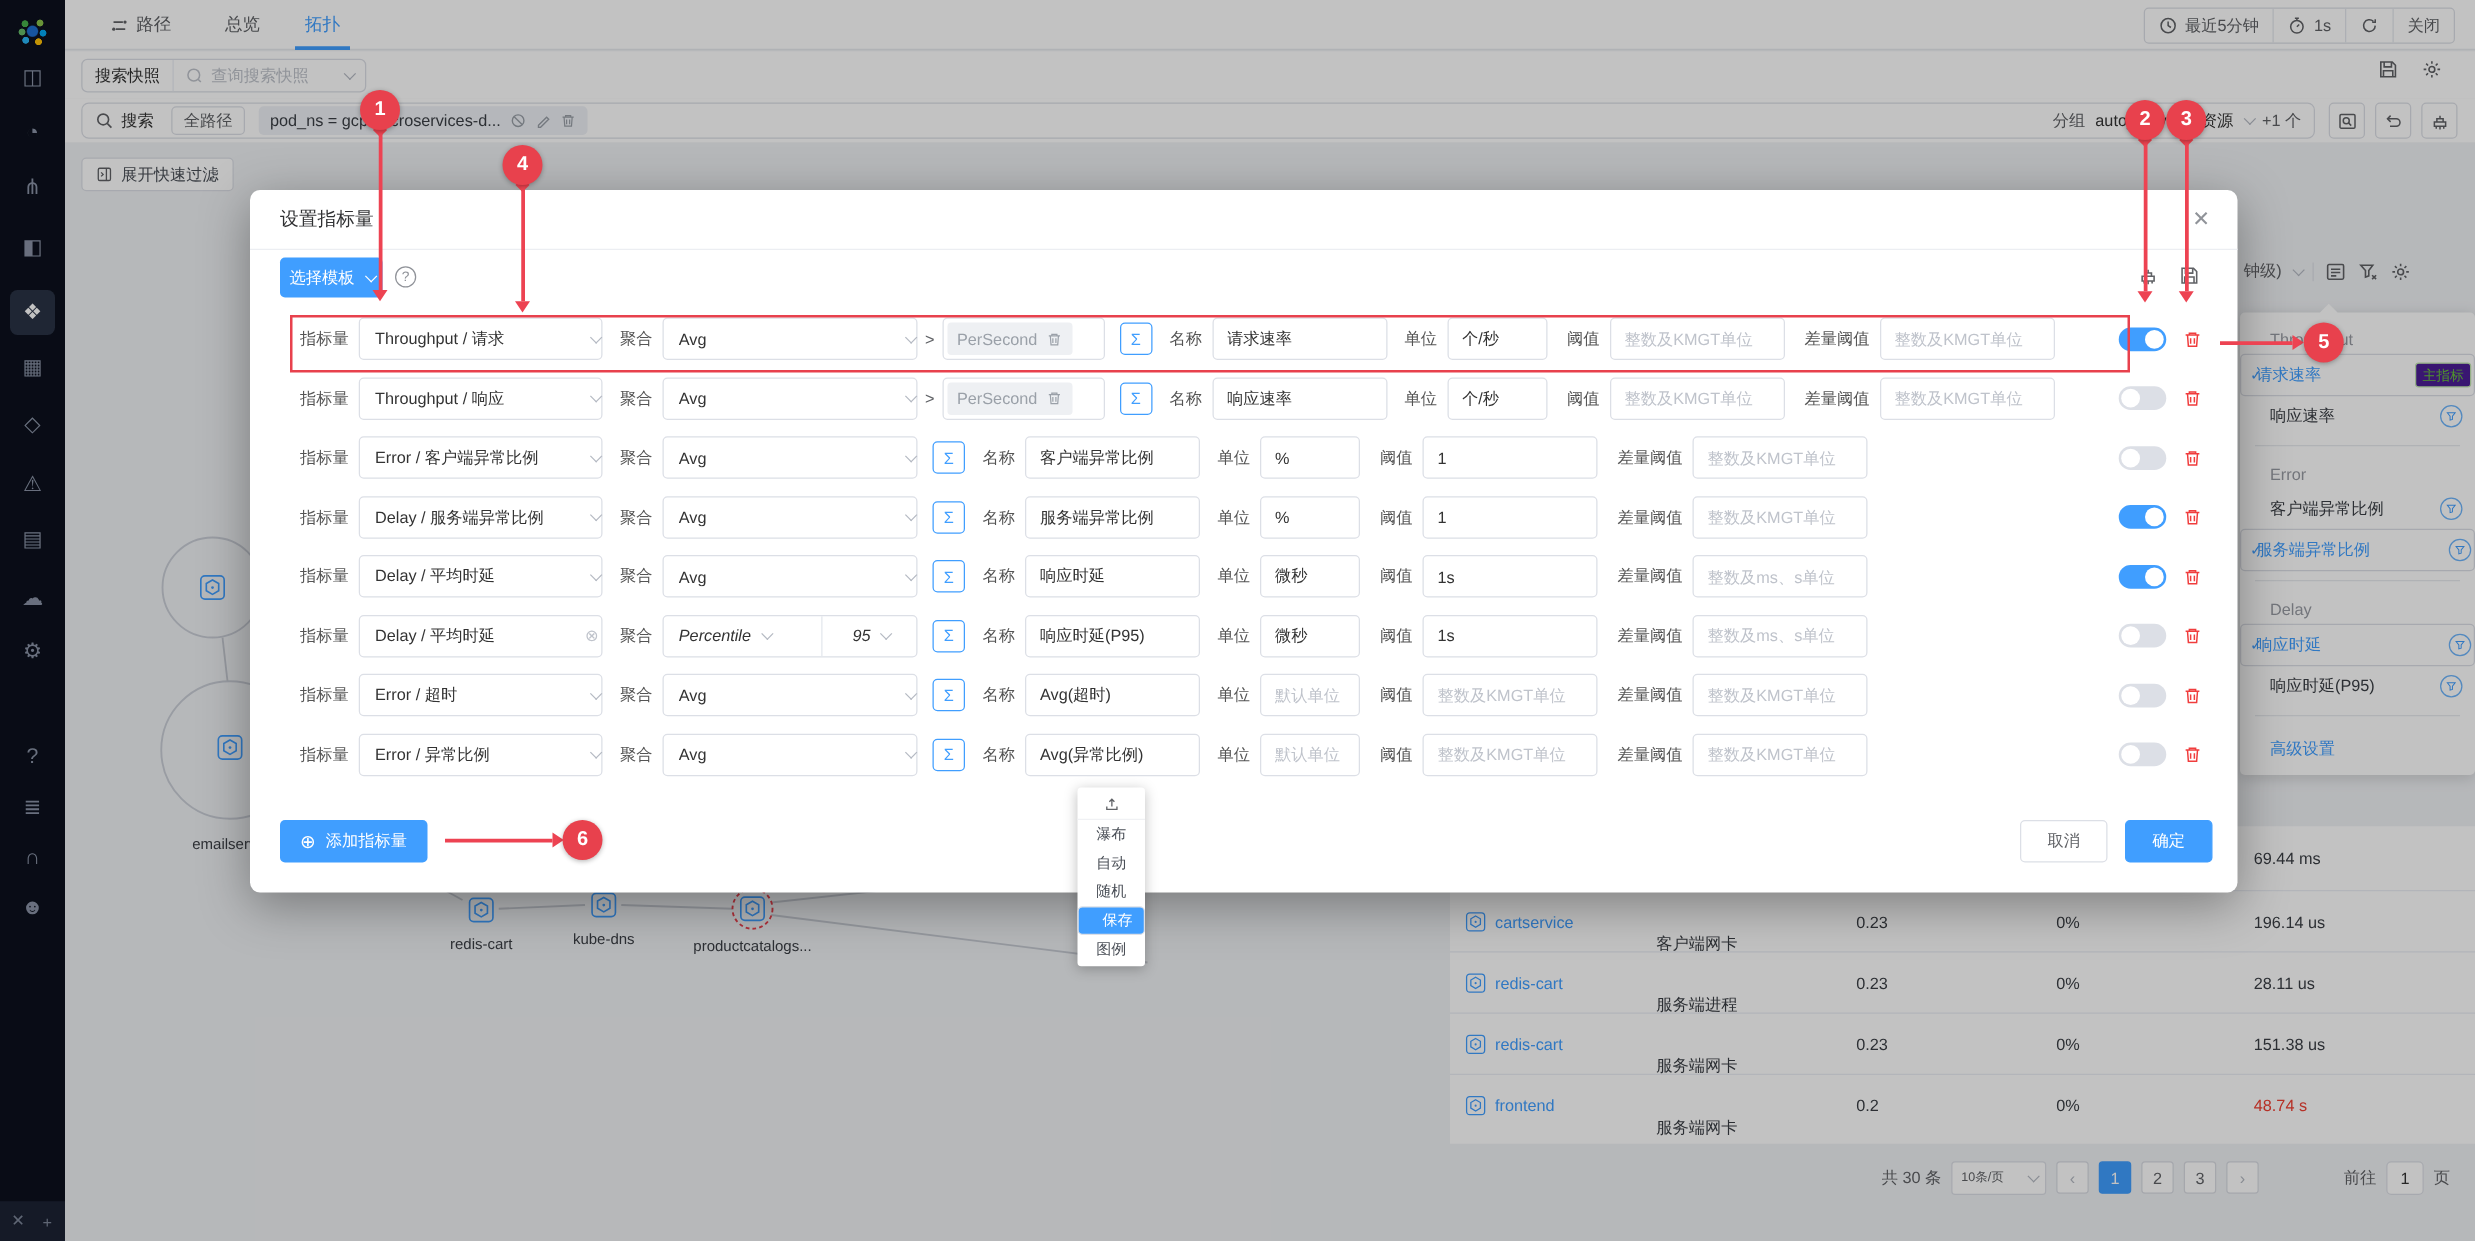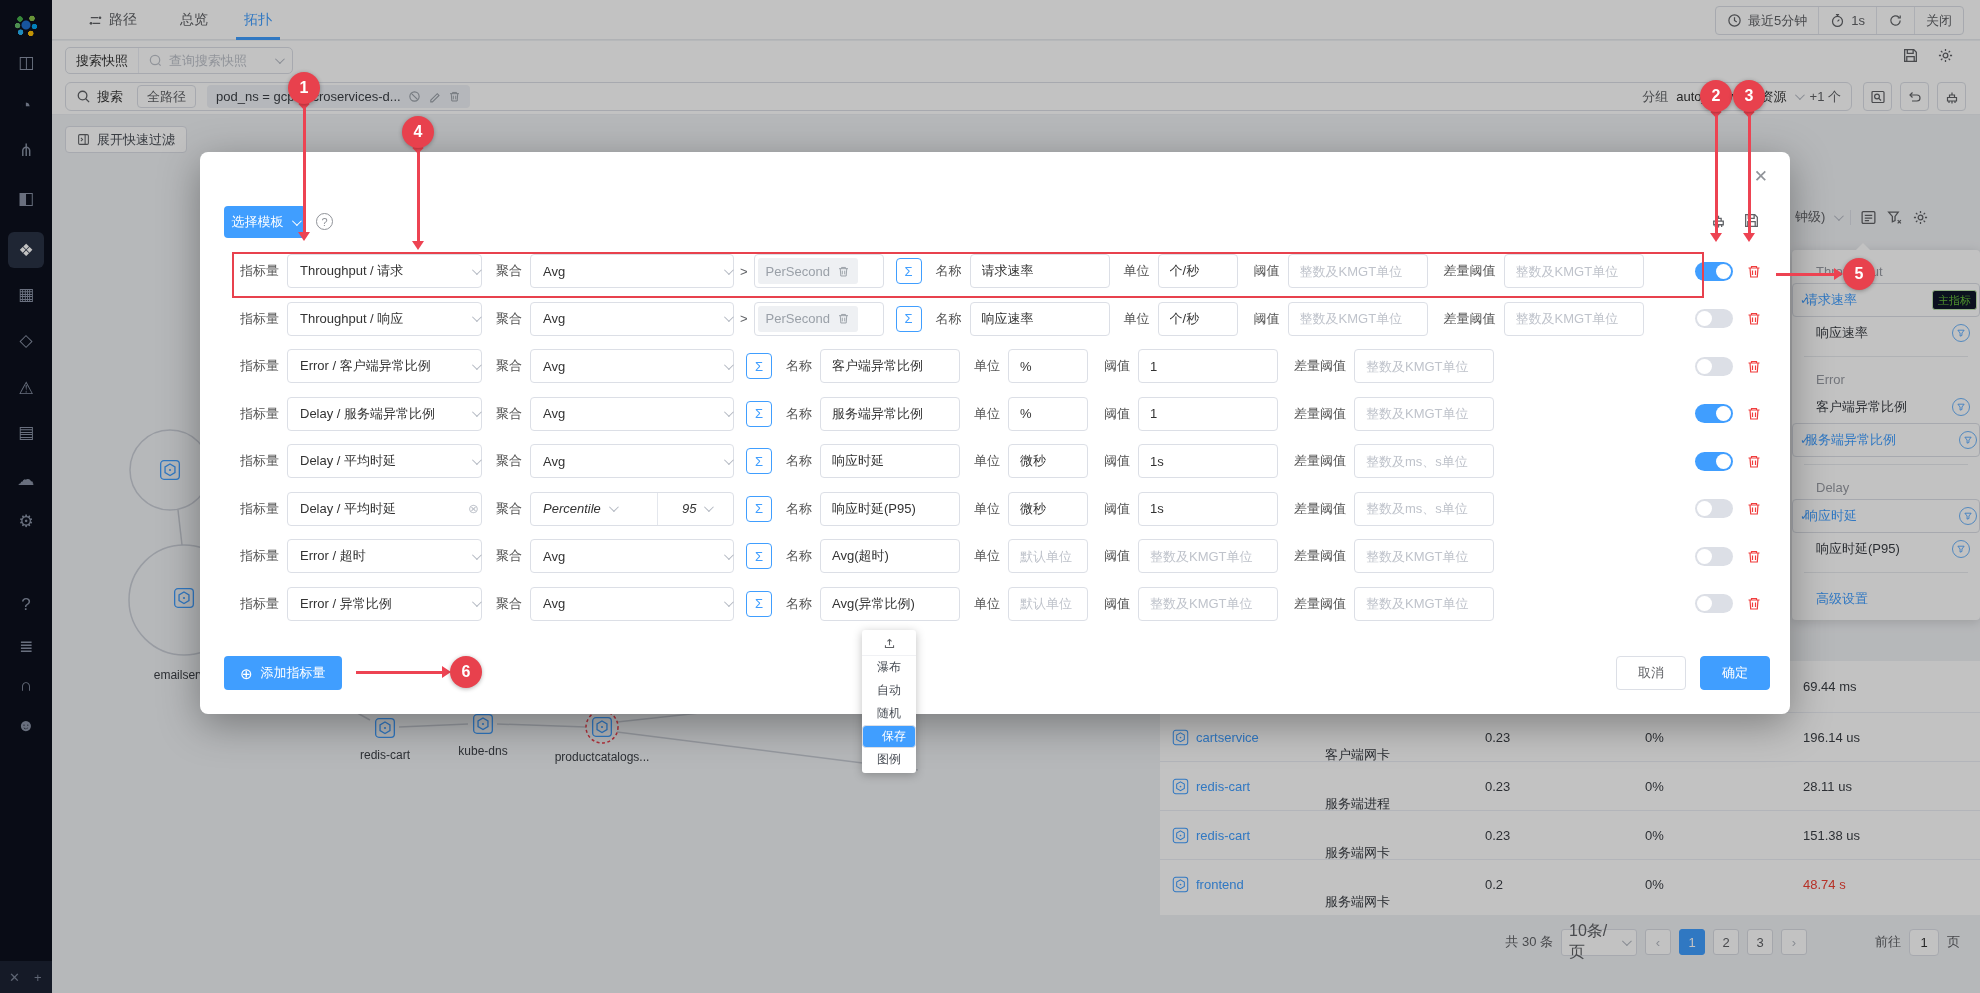--- a/index.html
+++ b/index.html
@@ -67,39 +67,39 @@
   #panel-header-frag { position:absolute; left:1795px; top:208px; display:flex; align-items:center; gap:9px; color:#606266; font-size:13px; }
   #panel-header-frag .icn{width:17px;height:17px;cursor:pointer;}
   #panel-header-frag .vdiv{width:1px;height:15px;background:#dcdfe6;}
   #metric-panel { position:absolute; left:1792px; top:250px; width:188px; background:#fff; border-radius:4px; box-shadow:0 2px 12px rgba(0,0,0,.15); padding:6px 0 8px; }
   #metric-panel::before{ content:""; position:absolute; top:-5px; left:66px; width:10px; height:10px; background:#fff; transform:rotate(45deg); }
   .mp-title { padding:8px 14px 4px 24px; color:#989ba3; font-size:13px; }
   .mp-item { position:relative; height:32px; display:flex; align-items:center; padding:0 10px 0 24px; color:#3b3f45; cursor:pointer; }
   .mp-item .check { position:absolute; left:7px; color:#409eff; font-size:12px; }
   .mp-item.sel { color:#409eff; }
   .mp-item .grow{flex:1;}
-  .mp-badge { border:1px solid #c2e7b0; background:#0f172a; color:#67c23a; font-size:11px; border-radius:3px; padding:1.5px 5px; }
+  .mp-badge { border:1px solid #c2e7b0; background:#4c1d95; color:#67c23a; font-size:11px; border-radius:3px; padding:1.5px 5px; }
   .mp-filter { width:18px; height:18px; border:1px solid #6db4fb; border-radius:50%; color:#409eff; display:flex; align-items:center; justify-content:center; }
   .mp-filter svg{width:10px;height:10px;}
   .mp-div { height:1px; background:#e8eaee; margin:7px 12px; }
   .mp-adv { padding:10px 14px 4px 24px; color:#409eff; cursor:pointer; }
   
   #btable { position:absolute; left:1160px; top:661px; width:820px; height:254px; background:#fff; }
   .bt-row { display:flex; align-items:center; height:49px; border-top:1px solid #ebeef5; padding-left:12px; color:#3b3f45; }
   .bt-row.first{ height:51px; border-top:none; }
   .bt-name { width:153px; display:flex; align-items:center; gap:7px; color:#409eff;}
   .bt-name .node-mini{width:17px;height:17px;display:inline-flex;}
   .bt-type { width:160px;margin-top:36px; }
   .bt-v1 { width:160px; }
   .bt-v2 { width:158px; }
   .bt-v3 { flex:1; }
   .bt-v3.alert { color:#f04134; }
   
   #pagination { position:absolute; right:20px; top:926px; height:32px; display:flex; align-items:center; gap:8px; color:#606266; font-size:13px; }
-  .pg-sel { width:76px; height:27px; border:1px solid #dcdfe6; border-radius:3px; display:flex; align-items:center; justify-content:space-between; padding:0 7px; background:#fff; cursor:pointer; font-size:16px;}
+  .pg-sel { width:76px; height:27px; border:1px solid #dcdfe6; border-radius:3px; display:flex; align-items:center; justify-content:space-between; padding:0 7px; background:#fff; cursor:pointer; font-size:10px;}
   .pg-box { width:26px; height:26px; border:1px solid #d9dce3; border-radius:3px; background:#fff; display:flex; align-items:center; justify-content:center; cursor:pointer; }
   .pg-box.cur { background:#409eff; border-color:#409eff; color:#fff; }
   .pg-arrow { color:#b4b9c2; }
   
   #mask { position:absolute; inset:0; background:rgba(0,0,0,.24); z-index:50; }
   
   #modal { position:absolute; left:200px; top:152px; width:1590px; height:562px; background:#fff; border-radius:8px; box-shadow:0 10px 40px rgba(0,0,0,.35); z-index:60; }
   #modal-header { height:48px; border-bottom:1px solid #eceef2; display:flex; align-items:center; padding:0 24px; font-size:15px; color:#303133; }
   #modal-close { position:absolute; right:22px; top:14px; font-size:17px; color:#909399; cursor:pointer; }
   #template-btn { position:absolute; left:24px; top:54px; width:82px; height:32px; background:#409eff; border:none; border-radius:4px; color:#fff; font-size:13px; display:flex; align-items:center; justify-content:center; gap:8px; cursor:pointer; }
@@ -548,20 +548,23 @@
       </span>
     <span class="pg-box pg-arrow">›</span>
     <span style="margin-left:60px;">前往</span>
     <input class="f-input" style="width: 30px; height: 27px; padding: 0px; text-align: center;" readonly="" value="1">
     <span>页</span>
   </div>
 
   <div id="mask"></div>
 
   <div id="modal">
+    <div id="modal-header">
+      <span>设置指标量</span>
+    </div>
     <span id="modal-close">✕</span>
     <button id="template-btn">
       <span>选择模板</span>
       <span class="caret white"></span>
     </button>
     <span id="template-help">?</span>
     <div id="modal-top-icons">
       <span class="icn">
           <svg viewBox="0 0 16 16" fill="none" stroke="currentColor" stroke-width="1.2">
             <path d="M3.5 8.5h9V12h-9z"></path>

